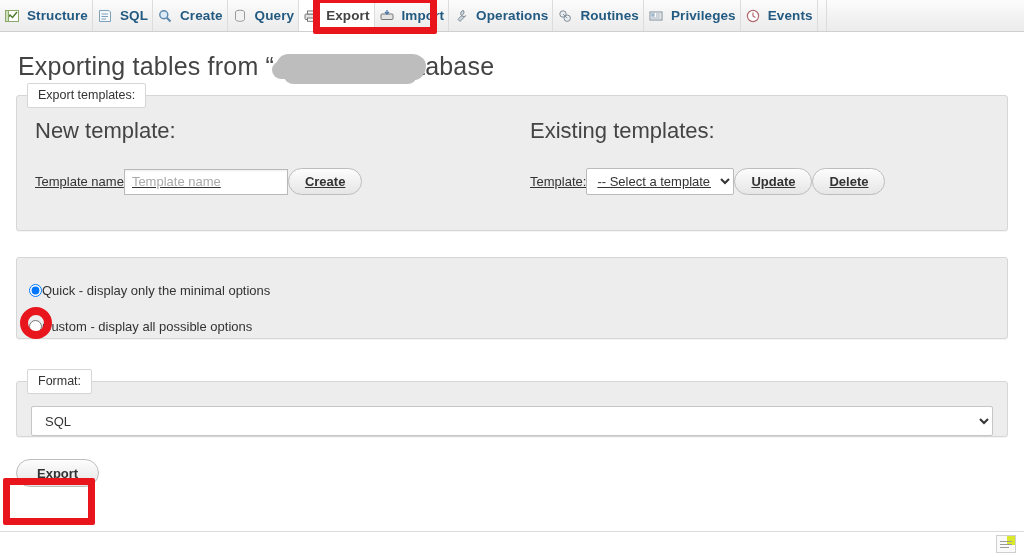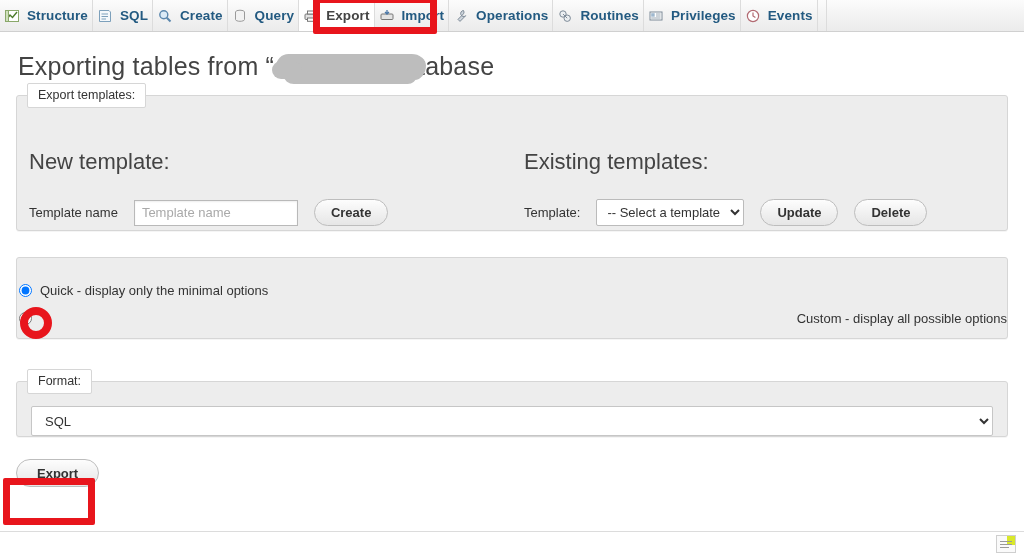--- a/index.html
+++ b/index.html
@@ -112,30 +112,30 @@
     font-size: 12.5px;
     color: #333333;
     white-space: nowrap;
   }
 
   #fs-templates { margin-top: 14px; height: 136px; }
   #fs-method    { margin-top: 26px; height: 82px; }
   #fs-format    { margin-top: 42px; height: 56px; }
 
   .fs-cols { display: flex; padding: 22px 0 0 0; }
-  .fs-col { flex: 0 0 50%; padding-left: 12px; margin-top: 31px; }
+  .fs-col { flex: 0 0 50%; padding-left: 18px; }
   .col-head {
     font-size: 22px;
     font-weight: normal;
     color: #444444;
     margin: 0 0 24px 0;
     white-space: nowrap;
   }
 
-  .row { display: flex; align-items: center; gap: 16px; }
+  .row { display: flex; align-items: center; gap: 0; text-decoration: underline; }
   .row-label {
     font-size: 13px;
     color: #333333;
     white-space: nowrap;
   }
 
   input.txt {
     width: 164px; height: 26px;
     border: 1px solid #b9b9b9;
     background: #ffffff;
@@ -171,25 +171,24 @@
     color: #333;
     padding: 0 6px;
     border-radius: 2px;
   }
   #template-select { width: 148px; }
 
   
   .radio-row {
     display: flex;
     align-items: center;
-    gap: 8px;
-    padding-left: 2px;
+    padding-left: 12px;
     height: 20px;
   }
-  .radio-row + .radio-row { margin-top: 8px; justify-content: space-between; }
+  .radio-row + .radio-row { margin-top: 16px; }
   .radio-row .lbl { font-size: 13px; color: #333333; white-space: nowrap; }
   input.rad {
     width: 13px; height: 13px;
     margin: 0;
     flex: 0 0 13px;
   }
 
   
   .format-inner { padding: 24px 14px 0 14px; }
   #format-select {

